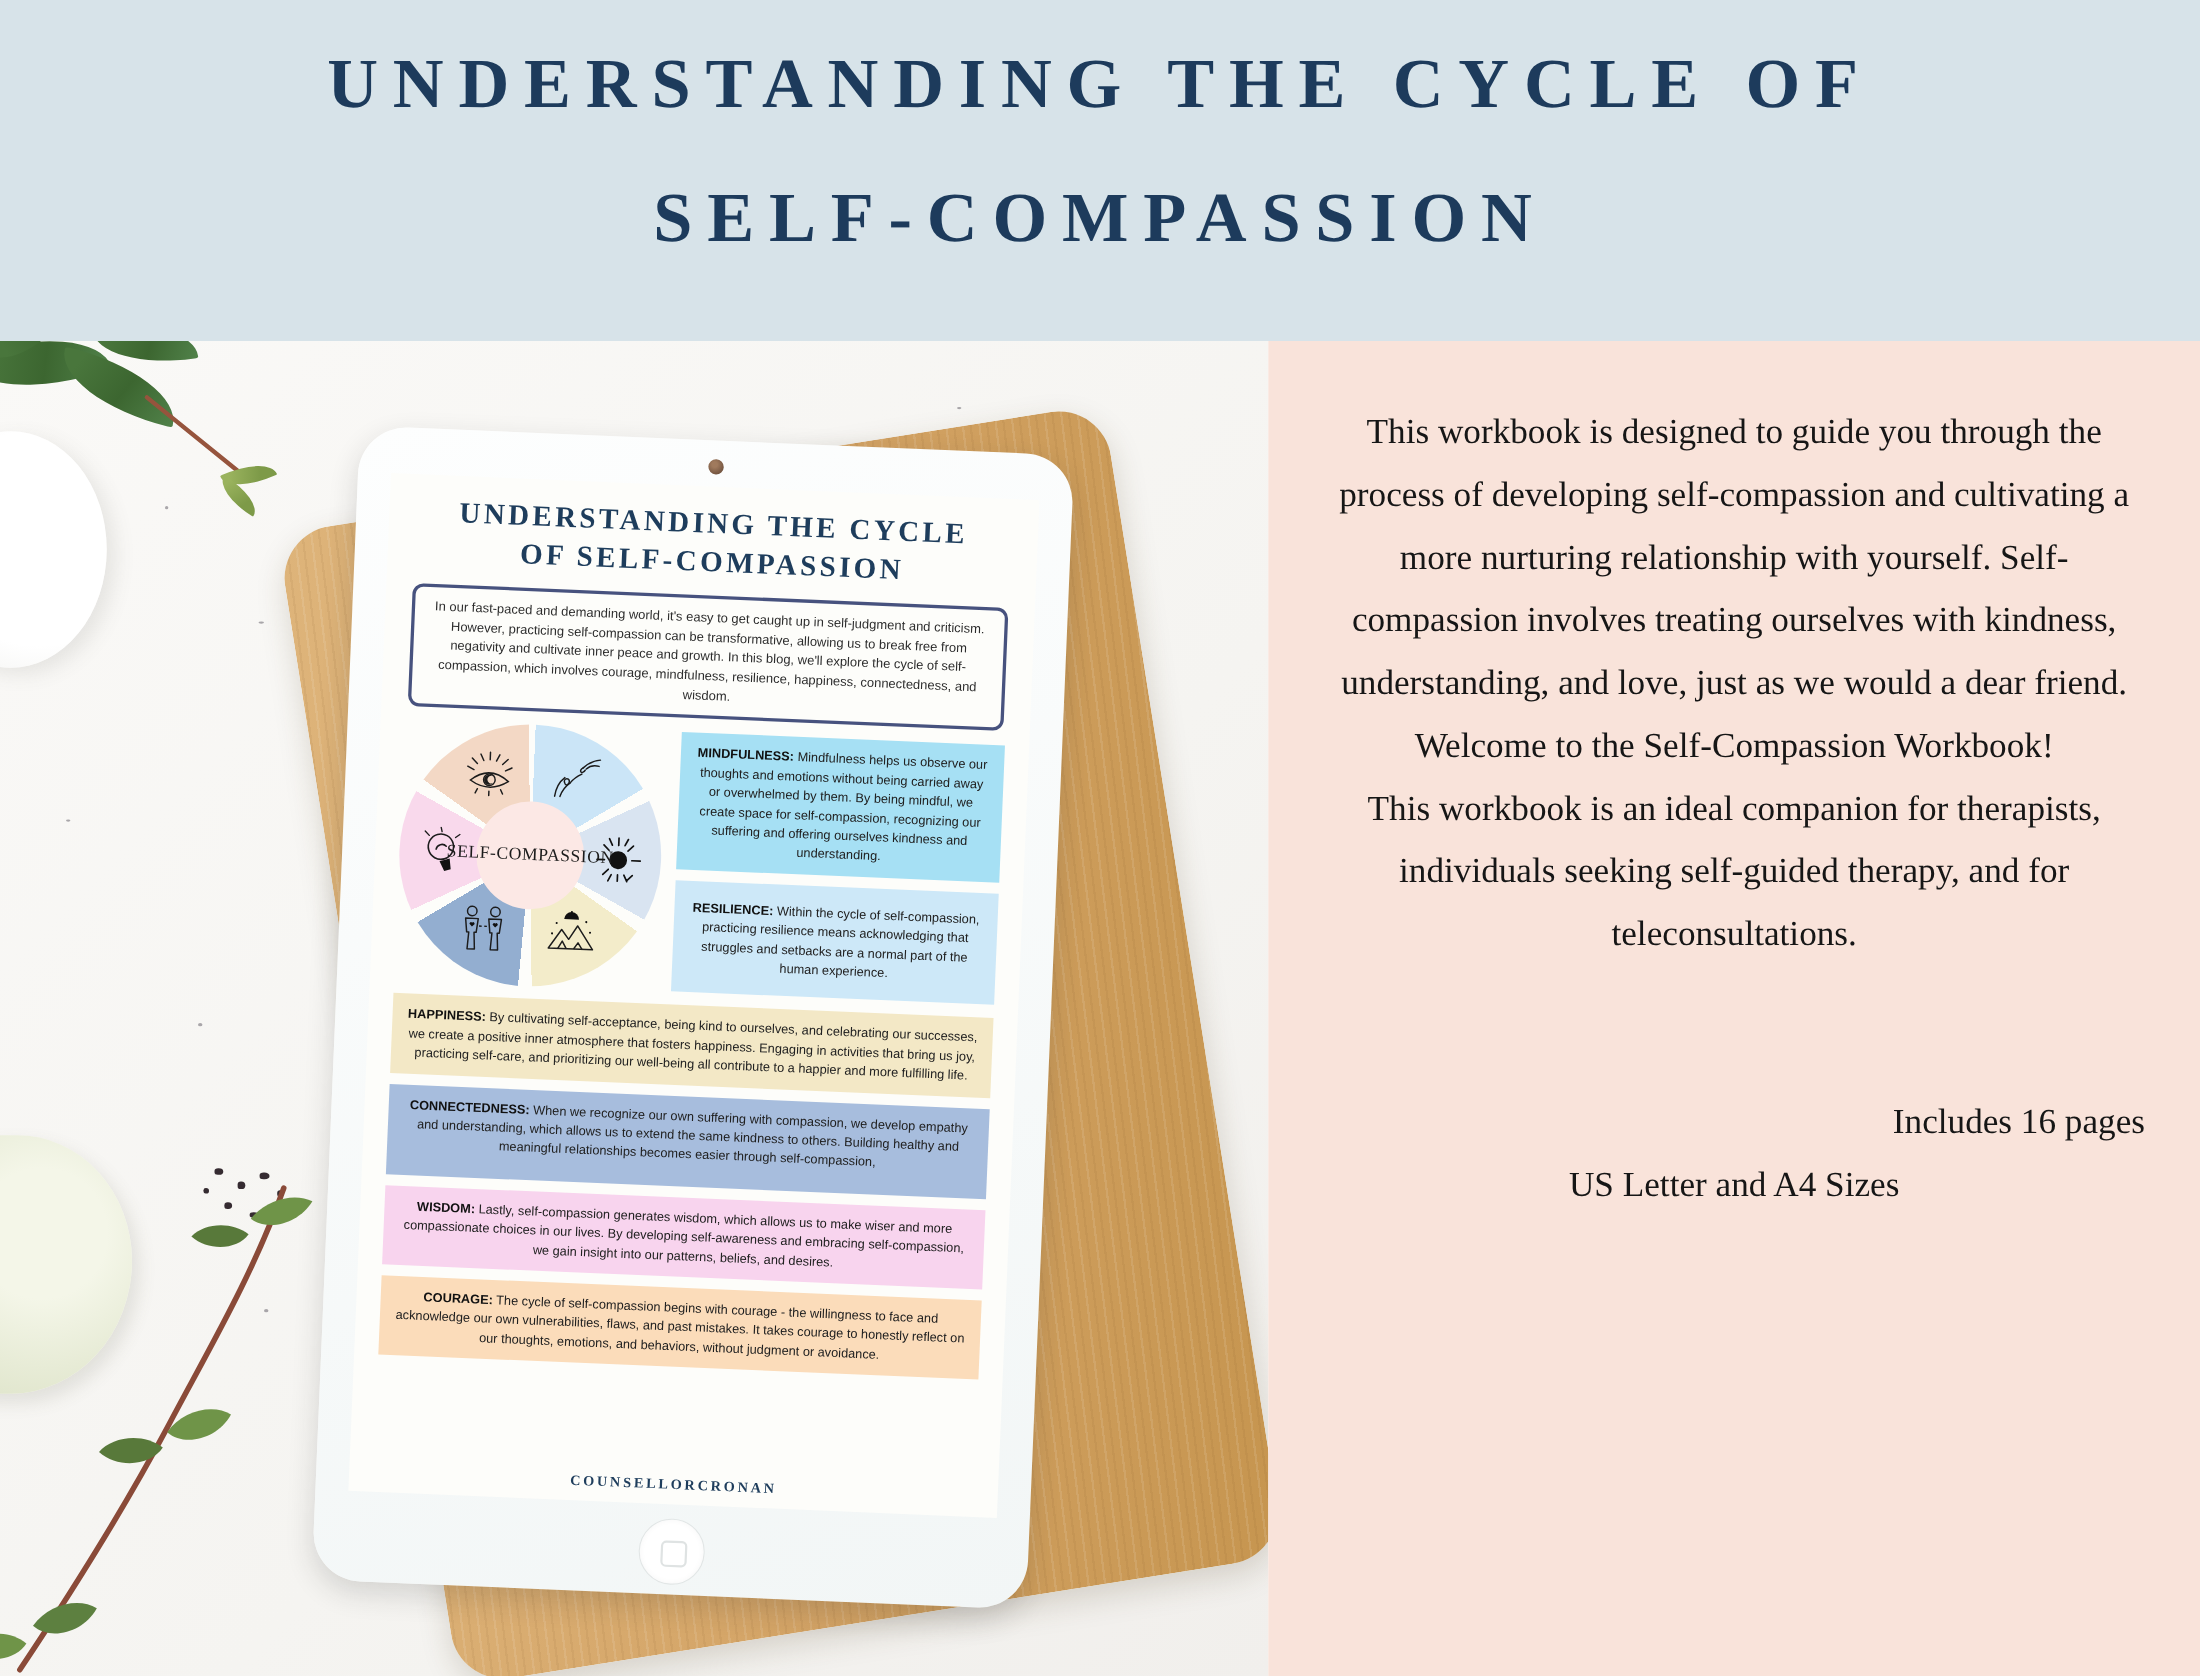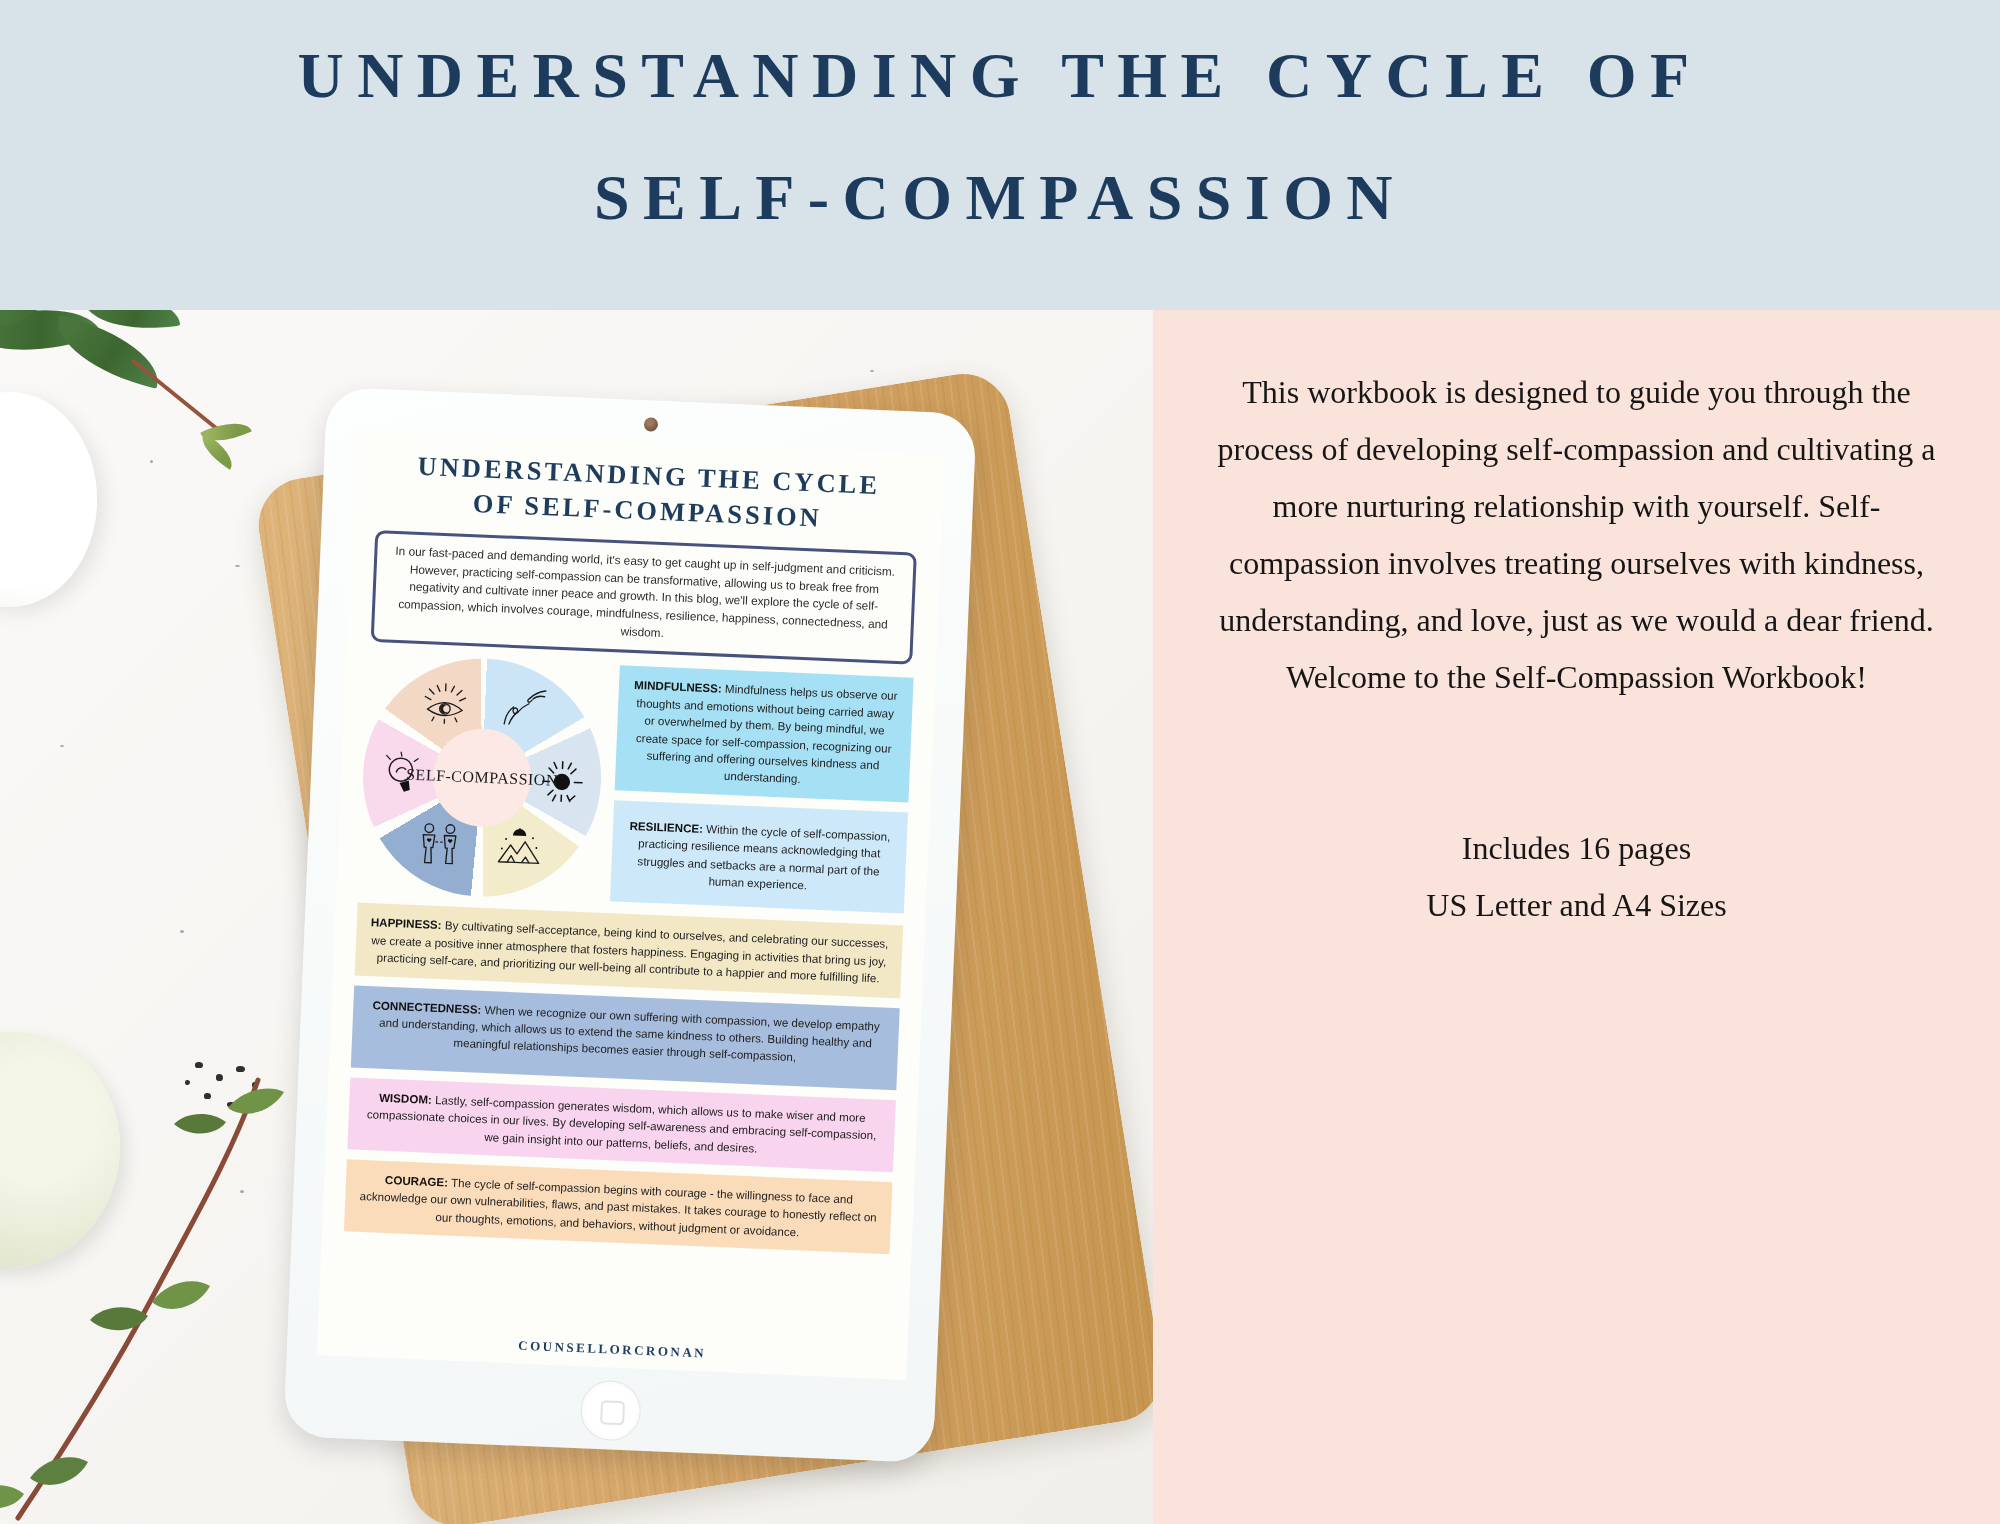--- a/index.html
+++ b/index.html
@@ -111,21 +111,21 @@
 
   
   .pink-panel{
     position:absolute;left:1153px;top:310px;width:847px;height:1214px;box-sizing:border-box;
     background:#f9e3da;color:#161616;text-align:center;
     font-family:"Liberation Serif",serif;font-size:32px;line-height:57px;
     padding:54px 50px 0;
   }
   .pink-panel p{margin:0;}
   .sp1{margin-top:57px !important;}
-  .sp2{margin-top:114px !important;}
+  .sp2{margin-top:114px !important;text-align:right;}
   svg{display:block;}
 </style>
 </head>
 <body>
 
 <header class="banner">
   <div class="banner-line l1">UNDERSTANDING THE CYCLE OF</div>
   <div class="banner-line l2">SELF-COMPASSION</div>
 </header>
 
@@ -299,15 +299,16 @@
 
     <span class="home">
       <span class="home-square"></span>
     </span>
   </div>
 </div>
 
 <aside class="pink-panel">
   <p>This workbook is designed to guide you through the process of developing self-compassion and cultivating a more nurturing relationship with yourself. Self-compassion involves treating ourselves with kindness, understanding, and love, just as we would a dear friend.</p>
   <p>Welcome to the Self-Compassion Workbook!</p>
+  <p>This workbook is an ideal companion for therapists, individuals seeking self-guided therapy, and for teleconsultations.</p>
   <p class="sp2">Includes 16 pages</p>
   <p>US Letter and A4 Sizes</p>
 </aside>
 
 </body></html>

